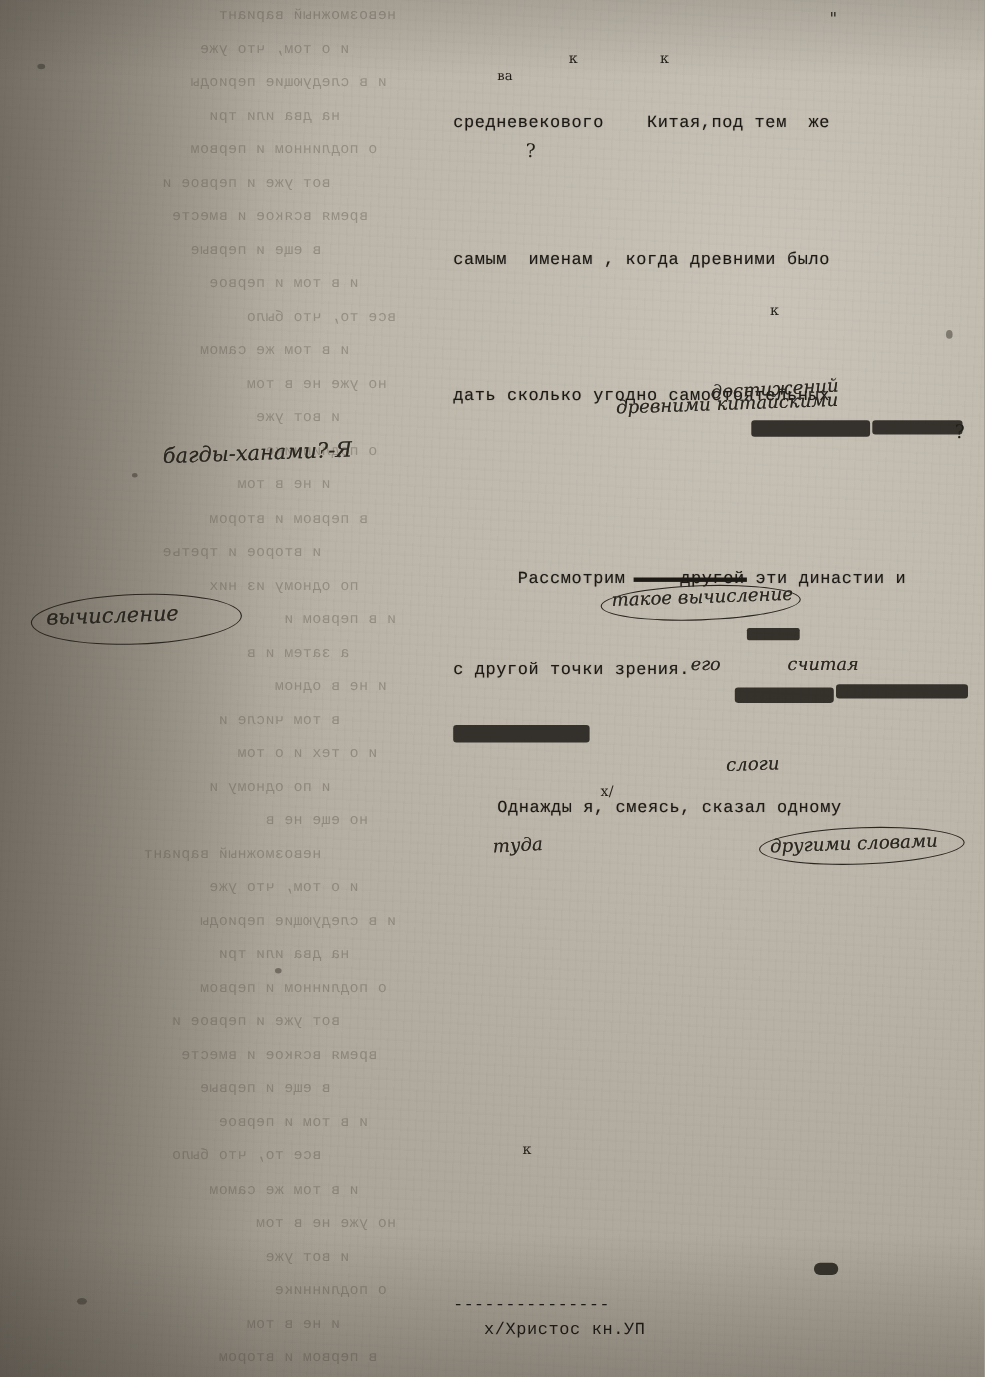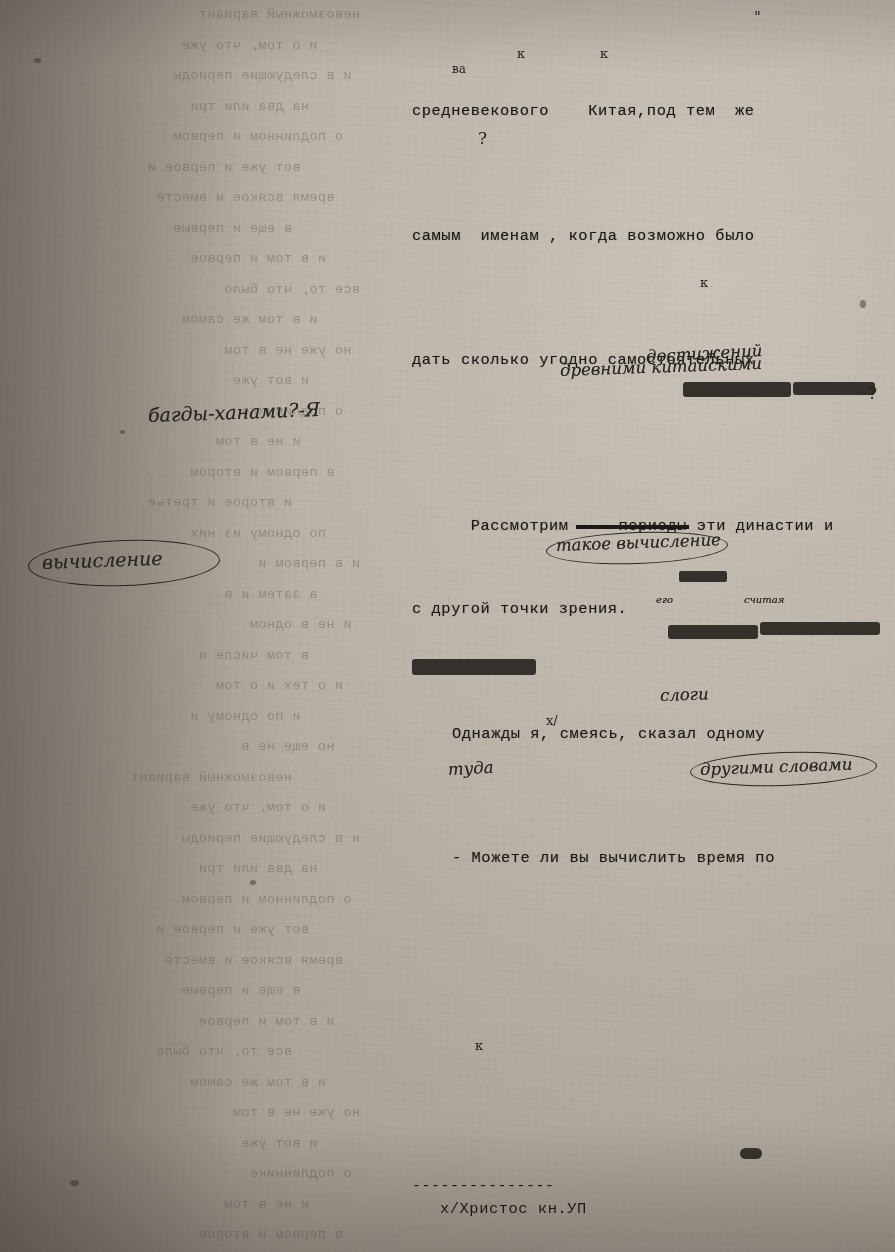--- a/index.html
+++ b/index.html
@@ -115,21 +115,21 @@
   
   .hand {
     position: absolute;
     font-family: "DejaVu Serif", "Liberation Serif", serif;
     font-style: italic;
     color: #2a2620;
     white-space: nowrap;
     transform-origin: left center;
     text-shadow: 0 0 .6px rgba(30,26,20,.6);
   }
-  .hand.sm { font-size: 10px; margin-left: 28px; }
+  .hand.sm { font-size: 16px; }
   .hand.md { font-size: 16.5px; }
   .hand.lg { font-size: 19px; }
 
   .hand-oval {
     position: absolute;
     border: 1.6px solid #2a2620;
     border-radius: 50% / 50%;
   }
 
   
@@ -180,28 +180,27 @@
   <div class="bottom-shadow"></div>
 
   <div class="speck" style="left:34px;  top:58px;  width:7px;  height:5px;"></div>
   <div class="speck" style="left:120px; top:430px; width:5px;  height:4px;"></div>
   <div class="speck" style="left:250px; top:880px; width:6px;  height:5px;"></div>
   <div class="speck" style="left:70px;  top:1180px;width:9px;  height:6px;"></div>
   <div class="speck" style="left:860px; top:300px; width:6px;  height:8px;"></div>
 
   <div class="typed">
     <span class="tline">средневекового    Китая,под тем  же</span>
-    <span class="tline">самым  именам , когда возможно было</span>
+    <span class="tline">самым  именам , когда древними было</span>
     <span class="tline">дать сколько угодно самостоятельных</span>
     <span class="tline indent">
-      <span>Рассмотрим </span><span class="struck">периоды</span><span> эти династии и</span>
+      <span>Рассмотрим </span><span class="struck">другой</span><span> эти династии и</span>
     </span>
     <span class="tline">с другой точки зрения.</span>
     <span class="tline indent">Однажды я, смеясь, сказал одному</span>
-    <span class="tline indent">- Можете ли вы вычислить время по</span>
     
     
     
     
     
     
     
     
     
     

